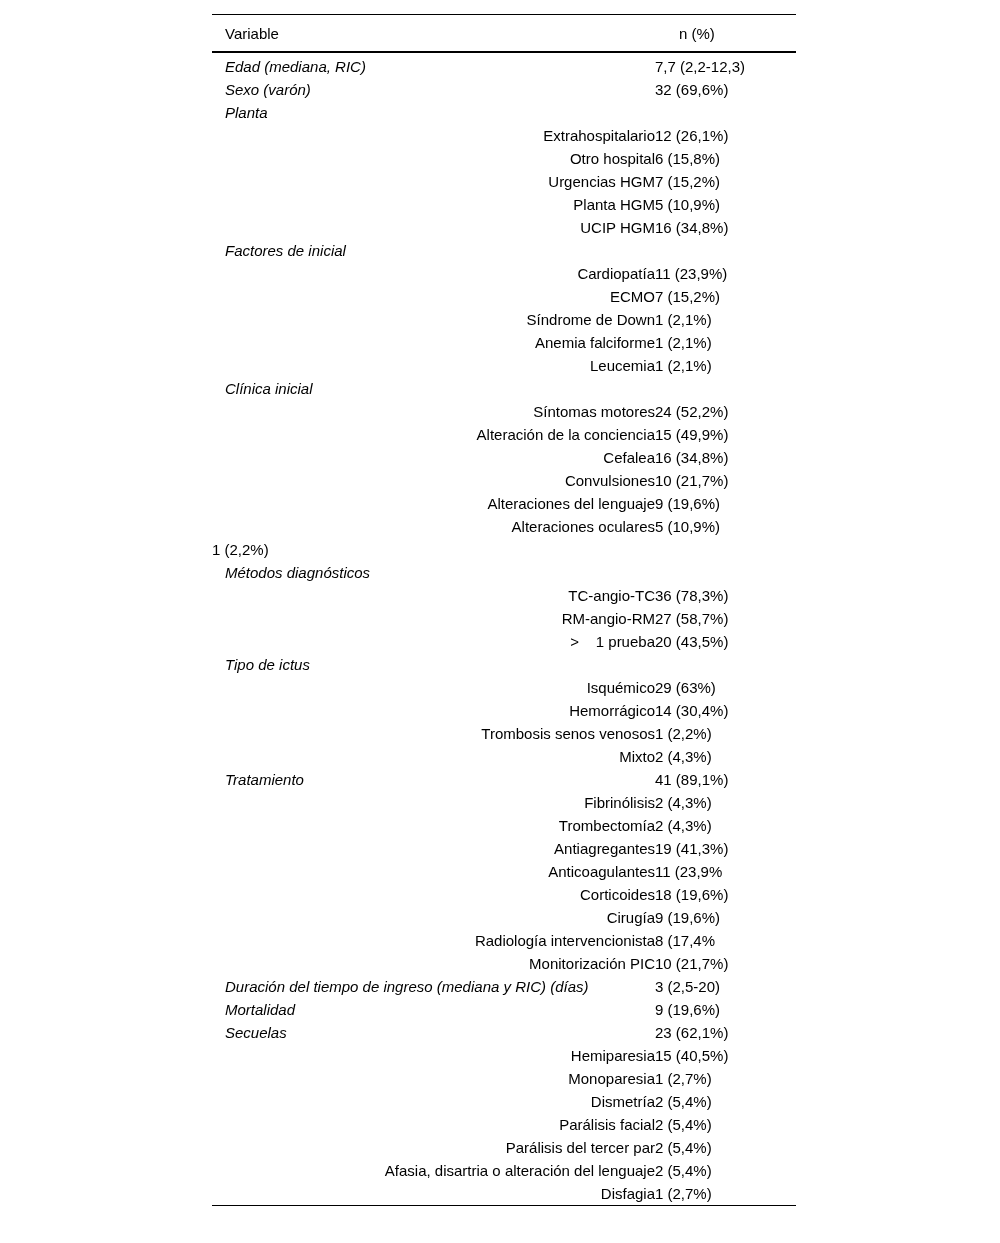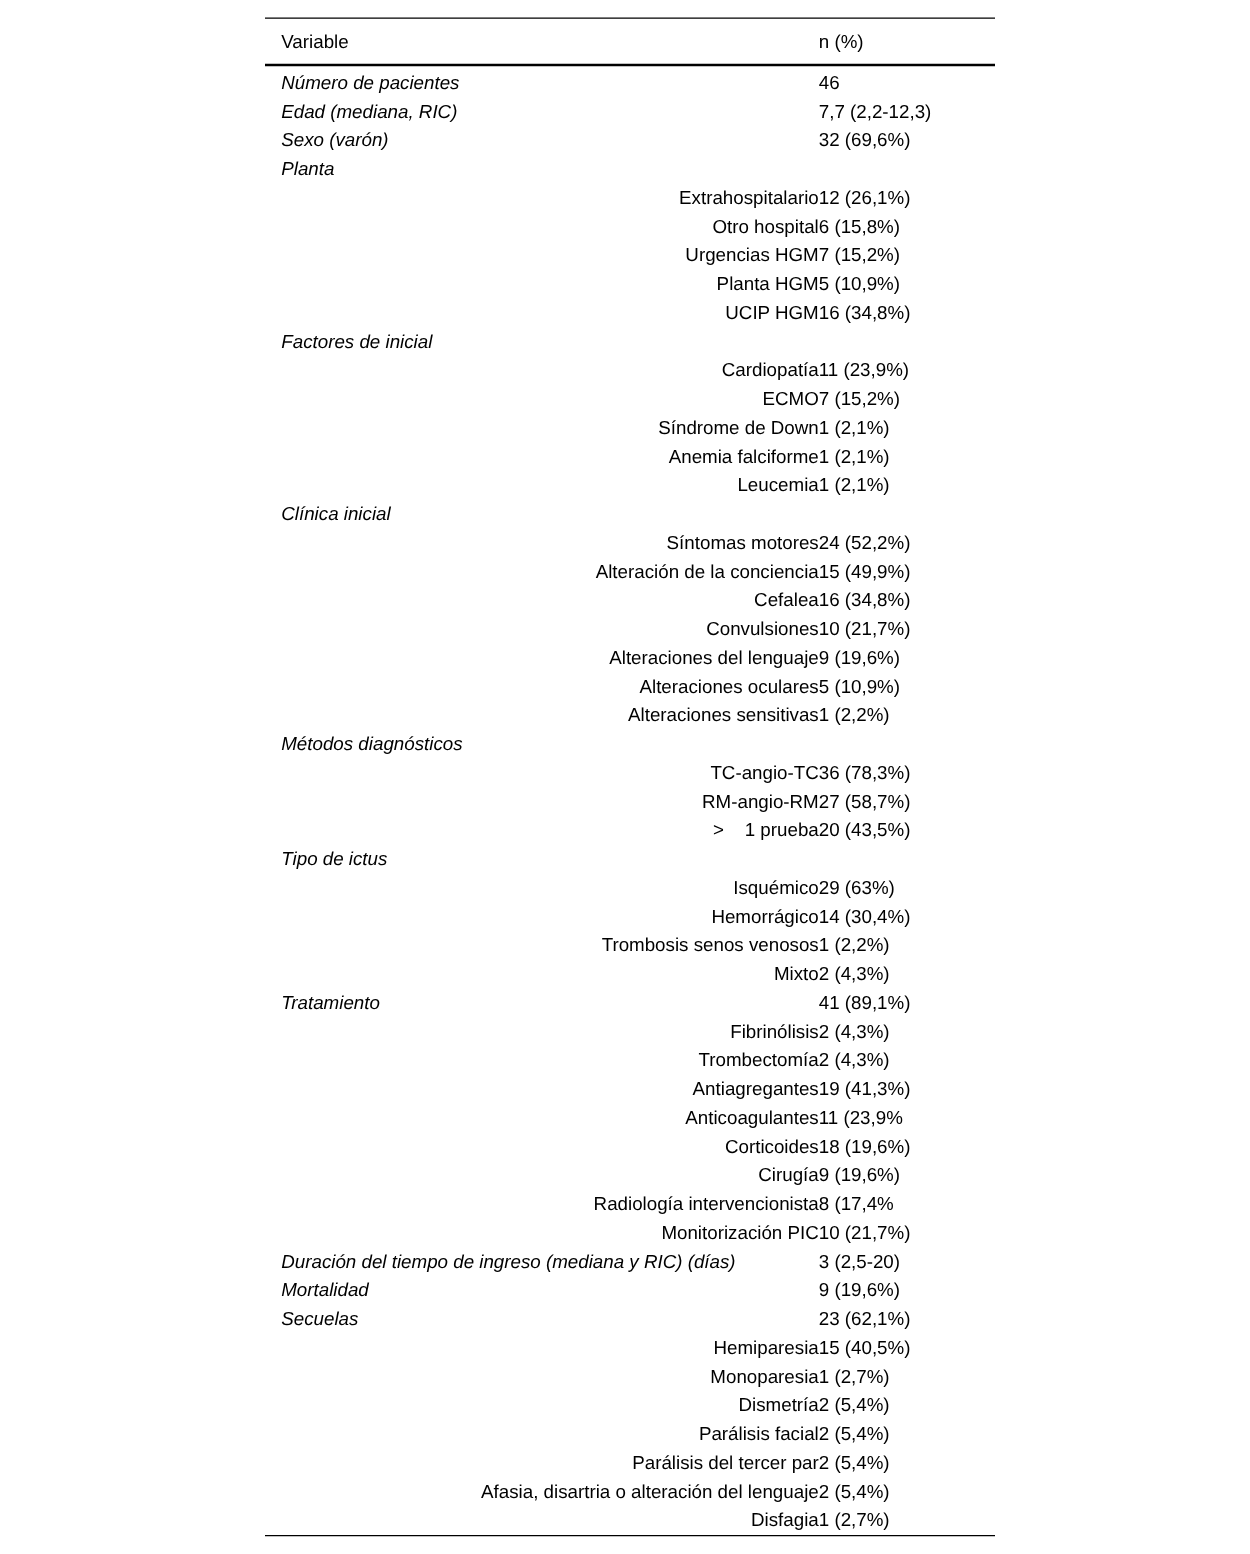--- a/index.html
+++ b/index.html
@@ -28,20 +28,21 @@
   .rule-top    { border-top: 1.4px solid #000; }
   .rule-header { border-top: 2.2px solid #000; }
   .rule-bottom { border-top: 1.6px solid #000; }
 
   .thead-row {
     display: flex;
     height: 36px;
     align-items: center;
     font-size: 15px;
     font-style: normal;
+    gap: 24px;
   }
   .tbody { padding-top: 2px; }
   .row {
     display: flex;
     height: 23px;
     align-items: center;
     font-size: 15px;
     line-height: 23px;
     white-space: nowrap;
   }
@@ -68,24 +69,20 @@
     <div class="rule-top"></div>
 
     <div class="thead-row">
       <span class="cell-label" style="font-style:normal;">Variable</span>
       <span class="cell-value">n (%)</span>
     </div>
 
     <div class="rule-header"></div>
 
     <div class="tbody">
-  <div class="row category">
-    <span class="cell-label">Número de pacientes</span>
-    <span class="cell-value">46</span>
-  </div>
 
   <div class="row category">
     <span class="cell-label">Edad (mediana, RIC)</span>
     <span class="cell-value">7,7 (2,2-12,3)</span>
   </div>
 
   <div class="row category">
     <span class="cell-label">Sexo (varón)</span>
     <span class="cell-value">32 (69,6%)</span>
   </div>
@@ -179,21 +176,20 @@
     <span class="cell-label">Alteraciones del lenguaje</span>
     <span class="cell-value">9 (19,6%)</span>
   </div>
 
   <div class="row sub">
     <span class="cell-label">Alteraciones oculares</span>
     <span class="cell-value">5 (10,9%)</span>
   </div>
 
   <div class="row sub">
-    <span class="cell-label">Alteraciones sensitivas</span>
     <span class="cell-value">1 (2,2%)</span>
   </div>
 
   <div class="row category">
     <span class="cell-label">Métodos diagnósticos</span>
     <span class="cell-value"></span>
   </div>
 
   <div class="row sub">
     <span class="cell-label">TC-angio-TC</span>

